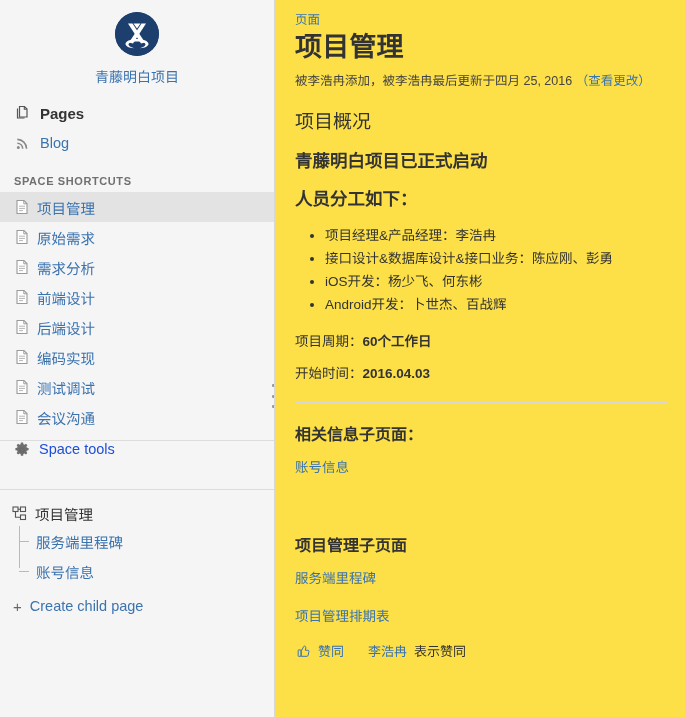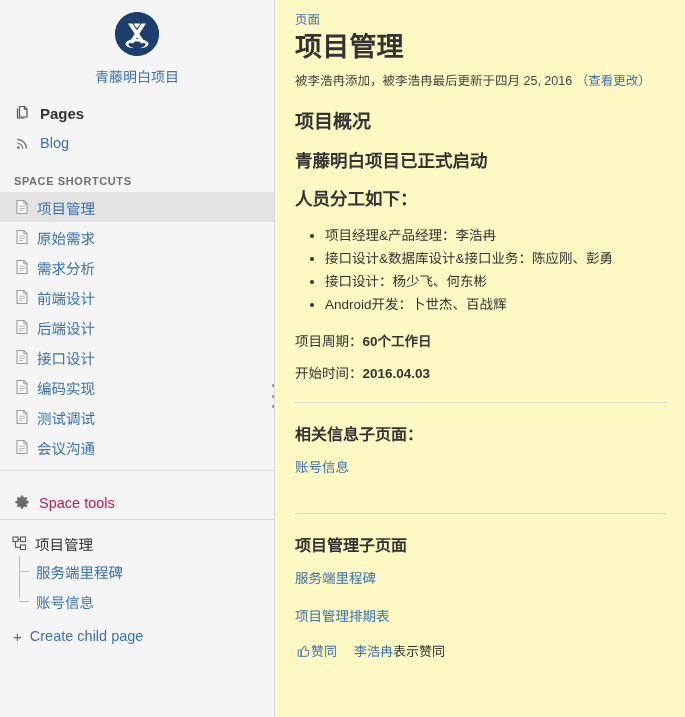--- a/index.html
+++ b/index.html
@@ -79,24 +79,24 @@
     font-size: 14.5px;
     color: #3b73af;
     cursor: pointer;
   }
   .sc-item.selected { background: #e3e3e3; }
   .sc-item .ic { width: 15px; height: 17px; flex: 0 0 15px; display:flex; align-items:center; justify-content:center;}
 
   .divider { height: 1px; background: #dcdcdc; margin: 8px 0 0 0; }
 
   .tools-row {
-    display: flex; align-items: flex-end; gap: 9px;
+    display: flex; align-items: flex-start; gap: 9px;
     height: 40px;
     padding: 0 10px 0 13px;
-    font-size: 14.5px; color: #be185d; cursor: pointer;
+    font-size: 14.5px; color: #1d4ed8; cursor: pointer;
   }
   .tools-row .ic { width:17px; height:17px; flex:0 0 17px; display:flex; align-items:center; justify-content:center; }
 
   .tree { padding: 10px 0 0 0; }
   .tree-root {
     display: flex; align-items: center; gap: 8px;
     height: 26px; padding-left: 11px;
     font-size: 14.5px; color: #333;
   }
   .tree-root .ic { width:16px;height:16px;flex:0 0 16px;display:flex;align-items:center;justify-content:center;}
@@ -139,53 +139,54 @@
     z-index: 5;
   }
   .resize-handle i { display:block; width:3px;height:3px;background:#9a9a9a;border-radius:1px; }
 
   
   .main {
     flex: 1;
     height: 717px;
     padding: 12px 18px 0 20px;
     overflow: hidden;
-    background: #fef9c3;
+    background: #fde047;
   }
   .breadcrumb { font-size: 12.5px; color: #3b73af; line-height: 16px; margin-bottom: 2px; cursor:pointer; }
   .page-title {
     font-size: 27px;
     font-weight: bold;
     color: #333;
     line-height: 34px;
     margin: 2px 0 9px 0;
     letter-spacing: 0.2px;
   }
   .byline { font-size: 12.5px; color: #444; line-height: 17px; margin-bottom: 20px; }
   .byline a { color: #3b73af; text-decoration: none; }
 
-  h2.sec { font-size: 19px; font-weight: bold; color:#333; margin: 8px 0 16px 0; line-height: 24px; }
+  h2.sec { font-size: 19px; font-weight: normal; color:#333; margin: 8px 0 16px 0; line-height: 24px; }
   h3.sec { font-size: 17.5px; font-weight: bold; color:#333; margin: 0 0 16px 0; line-height: 22px; }
   h4.sec { font-size: 16px; font-weight: bold; color:#333; margin: 0 0 11px 0; line-height: 20px; }
 
   ul.roles { margin: 0 0 17px 0; padding-left: 30px; list-style: disc; }
   ul.roles li { font-size: 13.5px; color: #333; line-height: 20px; margin-bottom: 3px; }
 
   p.kv { font-size: 13.5px; color: #333; margin: 0 0 13px 0; line-height: 19px; }
   p.kv b { font-weight: bold; }
 
   hr.rule { border: 0; border-top: 1px solid #d6d6d6; margin: 19px 0 0 0; }
 
   .blk { margin-top: 22px; }
   a.link { color: #3b73af; font-size: 13.5px; text-decoration: none; display:inline-block; }
 
   .spacer-sm { height: 18px; }
 
   .like-row {
     display: flex; align-items: center;
+    gap: 7px;
     margin-top: 16px;
     font-size: 13px;
   }
   .like-row .thumb { width: 16px; height: 16px; display:flex;align-items:center;justify-content:center; }
   .like-label { color: #3b73af; cursor: pointer; }
   .like-who { color: #3b73af; margin-left: 17px; cursor:pointer; }
   .like-text { color: #333; }
 </style>
 </head>
 <body>
@@ -286,30 +287,20 @@
         <span>后端设计</span>
       </div>
       <div class="sc-item">
         <span class="ic">
           <svg width="14" height="16" viewBox="0 0 14 16">
               <path d="M2 1.5 h7 l3 3 v10 h-10 z" fill="#fff" stroke="#9a9a9a" stroke-width="1.1"></path>
               <path d="M8.8 1.8 v3 h3" fill="none" stroke="#9a9a9a" stroke-width="1"></path>
               <path d="M4 7.2 h6 M4 9.4 h6 M4 11.6 h4" stroke="#b5b5b5" stroke-width="1"></path>
             </svg>
         </span>
-        <span>接口设计</span>
-      </div>
-      <div class="sc-item">
-        <span class="ic">
-          <svg width="14" height="16" viewBox="0 0 14 16">
-              <path d="M2 1.5 h7 l3 3 v10 h-10 z" fill="#fff" stroke="#9a9a9a" stroke-width="1.1"></path>
-              <path d="M8.8 1.8 v3 h3" fill="none" stroke="#9a9a9a" stroke-width="1"></path>
-              <path d="M4 7.2 h6 M4 9.4 h6 M4 11.6 h4" stroke="#b5b5b5" stroke-width="1"></path>
-            </svg>
-        </span>
         <span>编码实现</span>
       </div>
       <div class="sc-item">
         <span class="ic">
           <svg width="14" height="16" viewBox="0 0 14 16">
               <path d="M2 1.5 h7 l3 3 v10 h-10 z" fill="#fff" stroke="#9a9a9a" stroke-width="1.1"></path>
               <path d="M8.8 1.8 v3 h3" fill="none" stroke="#9a9a9a" stroke-width="1"></path>
               <path d="M4 7.2 h6 M4 9.4 h6 M4 11.6 h4" stroke="#b5b5b5" stroke-width="1"></path>
             </svg>
         </span>
@@ -388,21 +379,21 @@
 
     <h2 class="sec">项目概况</h2>
 
     <h3 class="sec">青藤明白项目已正式启动</h3>
 
     <h3 class="sec">人员分工如下：</h3>
 
     <ul class="roles">
       <li>项目经理&amp;产品经理：李浩冉</li>
       <li>接口设计&amp;数据库设计&amp;接口业务：陈应刚、彭勇</li>
-      <li>接口设计：杨少飞、何东彬</li>
+      <li>iOS开发：杨少飞、何东彬</li>
       <li>Android开发：卜世杰、百战辉</li>
     </ul>
 
     <p class="kv">
       <span>项目周期：</span><b>60个工作日</b>
     </p>
 
     <p class="kv">
       <span>开始时间：</span><b>2016.04.03</b>
     </p>

